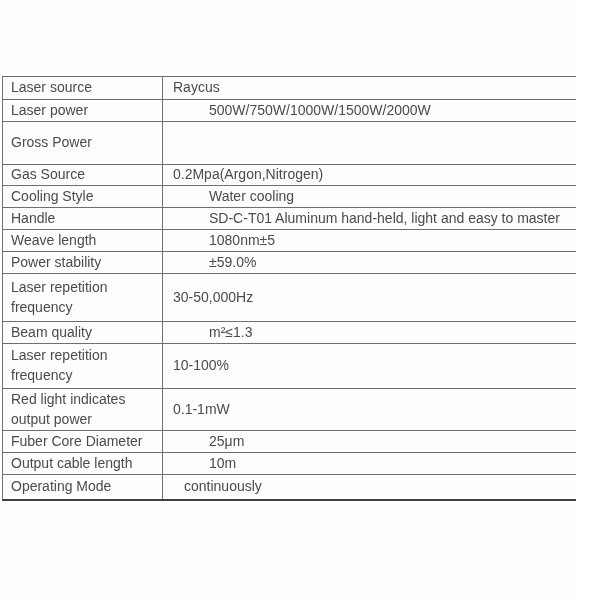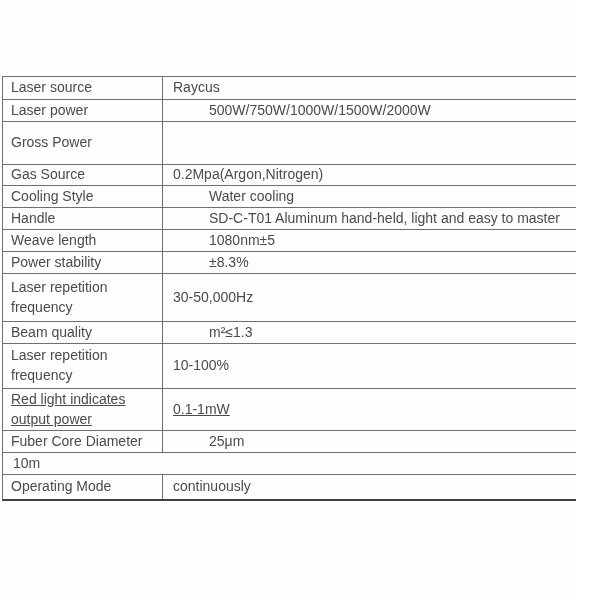--- a/index.html
+++ b/index.html
@@ -29,20 +29,21 @@
     border-bottom: 2px solid #3f3f3f;
     background: #fdfdfd;
   }
   .row {
     display: flex;
     box-sizing: border-box;
     border-bottom: 1px solid #6f6f6f;
   }
   .row:last-child {
     border-bottom: none;
+    gap: 11px;
   }
   .cell {
     display: flex;
     align-items: center;
     box-sizing: border-box;
     font-size: 14px;
     line-height: 1.4;
     color: #4b4b4b;
   }
   .cell.label {
@@ -55,21 +56,21 @@
     flex: 1;
     padding: 1px 6px 1px 10px;
   }
   
   .h23 { height: 23px; }
   .h22 { height: 22px; gap: 36px; }
   .h21 { height: 21px; }
   .h43 { height: 43px; text-align: center; }
   .h48 { height: 48px; }
   .h45 { height: 45px; }
-  .h42 { height: 42px; text-decoration: underline; }
+  .h42 { height: 42px; }
   .h24 { height: 24px; }
 </style>
 </head>
 <body>
 
 <div class="page">
   <div class="spec-table">
 
     <div class="row h23">
       <div class="cell label">Laser source</div>
@@ -101,21 +102,21 @@
       <div class="cell value">SD-C-T01 Aluminum hand-held, light and easy to master</div>
     </div>
 
     <div class="row h22">
       <div class="cell label">Weave length</div>
       <div class="cell value">1080nm±5</div>
     </div>
 
     <div class="row h22">
       <div class="cell label">Power stability</div>
-      <div class="cell value">±8.3%</div>
+      <div class="cell value">±59.0%</div>
     </div>
 
     <div class="row h48">
       <div class="cell label">Laser repetition frequency</div>
       <div class="cell value">30-50,000Hz</div>
     </div>
 
     <div class="row h22">
       <div class="cell label">Beam quality</div>
       <div class="cell value">m²≤1.3</div>
@@ -130,20 +131,21 @@
       <div class="cell label">Red light indicates output power</div>
       <div class="cell value">0.1-1mW</div>
     </div>
 
     <div class="row h22">
       <div class="cell label">Fuber Core Diameter</div>
       <div class="cell value">25μm</div>
     </div>
 
     <div class="row h22">
+      <div class="cell label">Output cable length</div>
       <div class="cell value">10m</div>
     </div>
 
     <div class="row h24">
       <div class="cell label">Operating Mode</div>
       <div class="cell value">continuously</div>
     </div>
 
   </div>
 </div>

